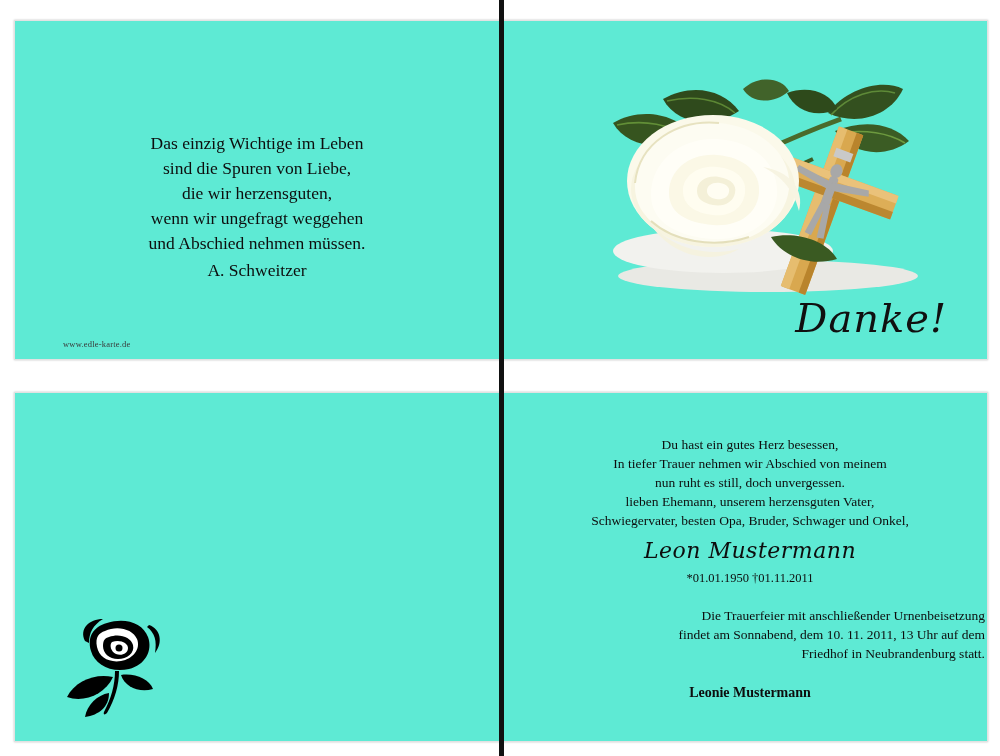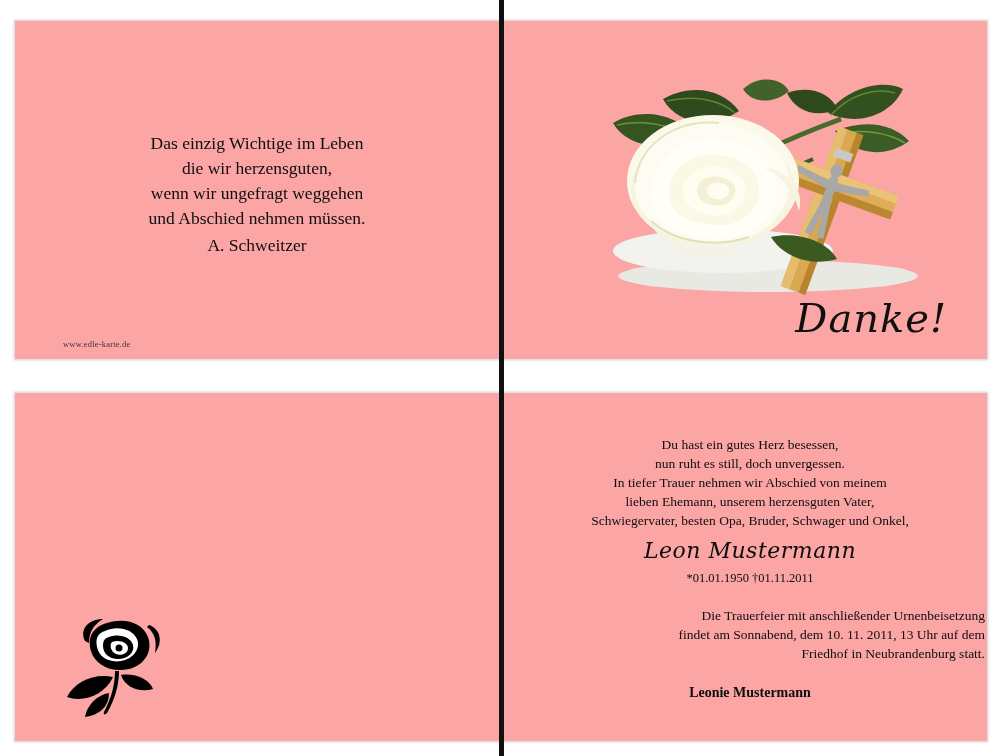--- a/index.html
+++ b/index.html
@@ -29,21 +29,21 @@
     left: 499px;
     top: 0;
     width: 5px;
     height: 756px;
     background: #111111;
     z-index: 5;
   }
 
   .card {
     position: absolute;
-    background: #fca5a5;
+    background: #5eead4;
     box-shadow: 0 0 2px rgba(0,0,0,0.25);
     overflow: hidden;
   }
 
   
   .card-top {
     left: 14px;
     top: 20px;
     width: 972px;
     height: 338px;
@@ -147,20 +147,21 @@
 </style>
 </head>
 <body>
 
 <div class="page">
 
   <div class="card card-top">
 
     <div class="verse-block">
       <span class="verse-line">Das einzig Wichtige im Leben</span>
+      <span class="verse-line">sind die Spuren von Liebe,</span>
       <span class="verse-line">die wir herzensguten,</span>
       <span class="verse-line">wenn wir ungefragt weggehen</span>
       <span class="verse-line">und Abschied nehmen müssen.</span>
       <span class="verse-author">A. Schweitzer</span>
     </div>
 
     <div class="website-url">www.edle-karte.de</div>
 
     <div class="artwork">
       <svg width="400" height="230" viewBox="0 0 400 230" xmlns="http://www.w3.org/2000/svg">
@@ -228,22 +229,22 @@
     </div>
 
     <div class="danke">Danke!</div>
   </div>
 
   <div class="card card-bottom">
 
     <div class="obit">
       <div class="intro">
         <span>Du hast ein gutes Herz besessen,</span>
+        <span>In tiefer Trauer nehmen wir Abschied von meinem</span>
         <span>nun ruht es still, doch unvergessen.</span>
-        <span>In tiefer Trauer nehmen wir Abschied von meinem</span>
         <span>lieben Ehemann, unserem herzensguten Vater,</span>
         <span>Schwiegervater, besten Opa, Bruder, Schwager und Onkel,</span>
       </div>
 
       <div class="name">Leon Mustermann</div>
       <div class="dates">*01.01.1950  †01.11.2011</div>
 
       <div class="funeral">
         <span>Die Trauerfeier mit anschließender Urnenbeisetzung</span>
         <span>findet am Sonnabend, dem 10. 11. 2011, 13 Uhr auf dem</span>

